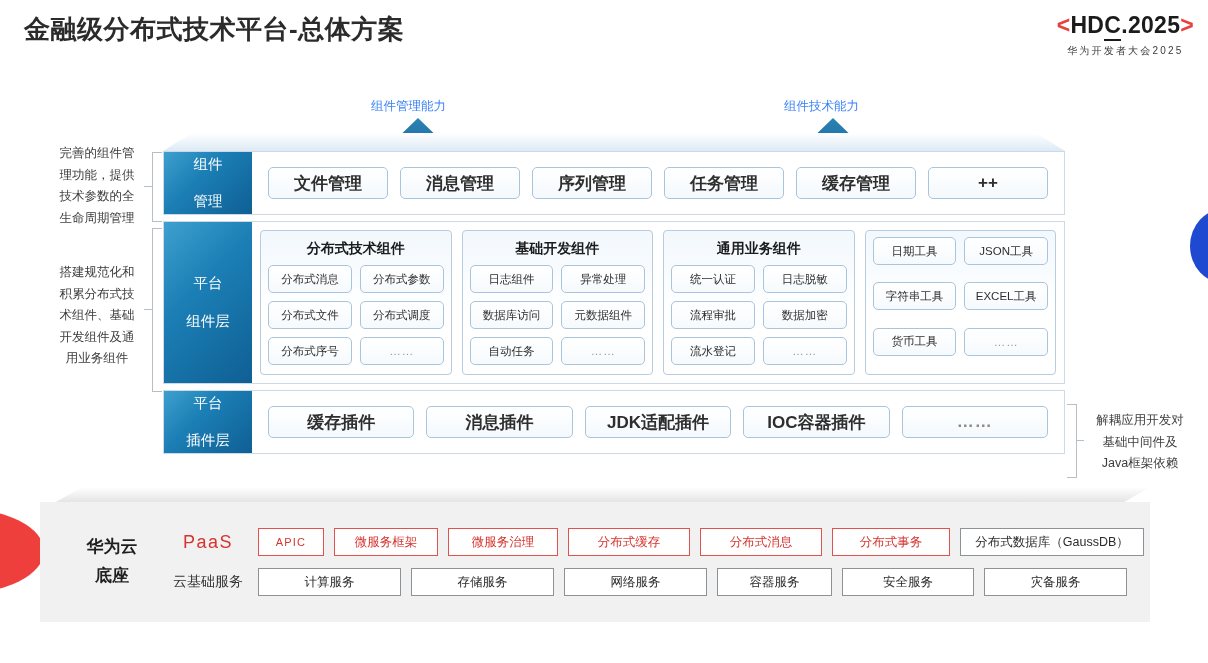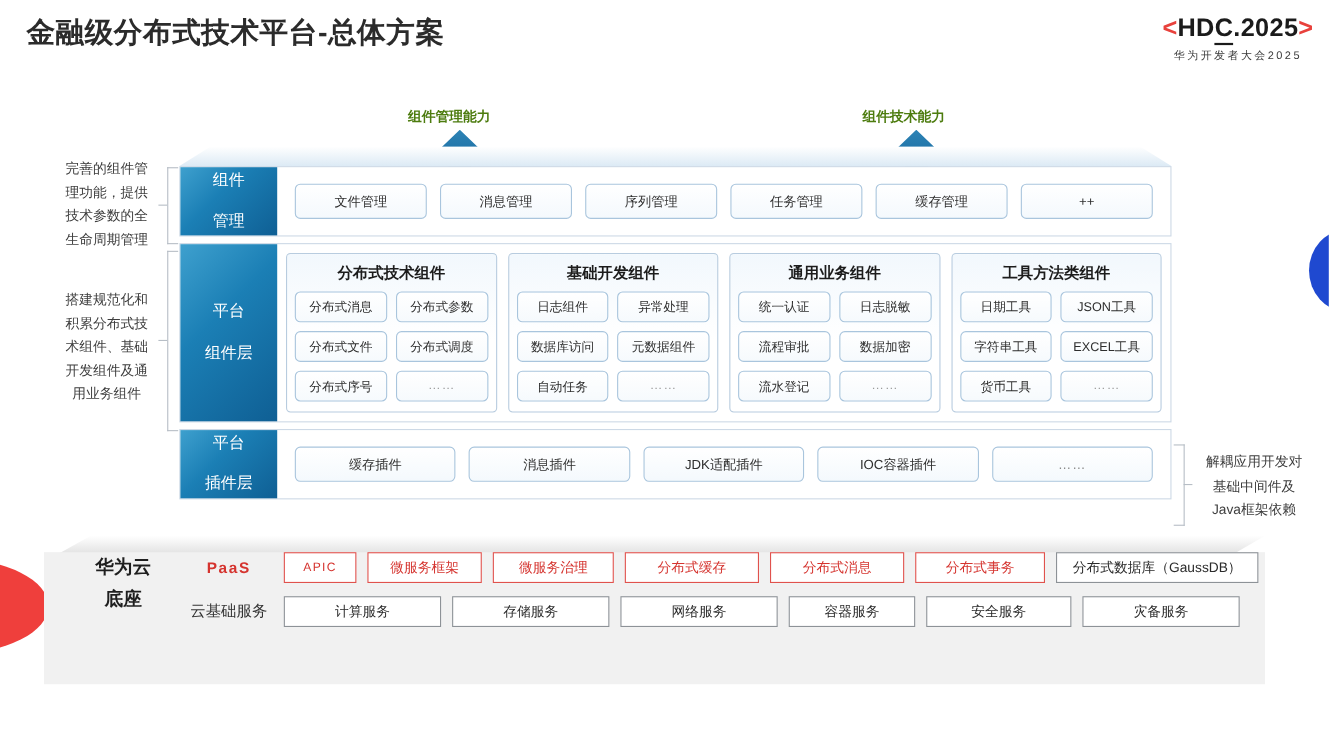--- a/index.html
+++ b/index.html
@@ -35,21 +35,21 @@
     border-radius:0 100% 100% 0 / 0 50% 50% 0;
   }
   .blue-lens{
     position:absolute;right:-16px;top:209px;width:34px;height:74px;
     background:#1f49d0;
     border-radius:100% 0 0 100% / 50% 0 0 50%;
   }
 
   
   .arrow-label{
-    position:absolute;font-size:12.5px;color:#4d7c0f;white-space:nowrap;font-weight:bold;
+    position:absolute;font-size:12.5px;color:#3b82f6;white-space:nowrap;
   }
   .arrow{
     position:absolute;width:44px;height:46px;
     background:linear-gradient(180deg,#2d83b5 0%,#1c6ea3 60%,#165f8f 100%);
     clip-path:polygon(50% 0%,100% 46%,74% 46%,74% 100%,26% 100%,26% 46%,0% 46%);
   }
 
   
   .stack{position:absolute;left:163px;top:133px;width:902px;}
   .cap{
@@ -72,21 +72,21 @@
     gap:16px;
   }
   .layer-body{flex:1 1 auto;display:flex;align-items:center;padding:0 10px;}
 
   
   .chip{
     flex:1 1 0;margin:0 6px;height:30px;
     border:1px solid #a9c5dd;border-radius:5px;
     background:linear-gradient(180deg,#ffffff 0%,#f4f9fd 100%);
     display:flex;align-items:center;justify-content:center;
-    font-size:12px;color:#2e2e2e;white-space:nowrap;
+    font-size:17px;color:#2e2e2e;white-space:nowrap;font-weight:bold;
   }
   .chip.dots{color:#8a8a8a;letter-spacing:1px;}
 
   
   .mid{min-height:158px;}
   .mid .layer-body{padding:8px 8px;gap:10px;align-items:stretch;}
   .group{
     flex:1 1 0;border:1px solid #b8ccdf;border-radius:4px;
     background:linear-gradient(180deg,#f2f8fd 0%,#ffffff 55%);
     display:flex;flex-direction:column;padding:6px 7px 7px;
@@ -125,32 +125,32 @@
     position:absolute;left:54px;top:487px;width:1096px;height:16px;
     background:linear-gradient(180deg,#ffffff 0%,#e3e3e3 100%);
     clip-path:polygon(2.6% 0%,100% 0%,97.5% 100%,0% 100%);
   }
   .base{
     position:absolute;left:40px;top:502px;width:1110px;height:120px;
     background:#f1f1f1;
   }
   .base-inner{
     position:absolute;left:0;top:0;right:0;bottom:0;
-    display:flex;padding:0 18px 0 26px;box-sizing:border-box;
+    display:flex;align-items:center;padding:0 18px 0 26px;box-sizing:border-box;
   }
   .base-title{
     flex:0 0 92px;text-align:center;font-size:17px;font-weight:bold;
     color:#1f1f1f;line-height:1.7;
   }
   .base-rows{flex:1 1 auto;display:flex;flex-direction:column;gap:12px;}
   .base-row{display:flex;align-items:center;gap:0;}
   .row-tag{
     flex:0 0 100px;text-align:center;white-space:nowrap;
   }
-  .row-tag.paas{font-size:14px;font-weight:bold;color:#d5342f;letter-spacing:1.5px;}
+  .row-tag.paas{font-size:18px;font-weight:normal;color:#d5342f;letter-spacing:1.5px;}
   .row-tag.cloud{font-size:14px;color:#333333;}
   .box-red{
     height:28px;border:1.5px solid #e0524d;background:#ffffff;
     display:flex;align-items:center;justify-content:center;
     font-size:12.5px;color:#d5342f;white-space:nowrap;
     margin-right:10px;box-sizing:border-box;
   }
   .box-gray{
     height:28px;border:1.5px solid #8d9297;background:#ffffff;
     display:flex;align-items:center;justify-content:center;
@@ -264,21 +264,20 @@
             <div class="cell">统一认证</div>
             <div class="cell">日志脱敏</div>
             <div class="cell">流程审批</div>
             <div class="cell">数据加密</div>
             <div class="cell">流水登记</div>
             <div class="cell dots">……</div>
           </div>
         </div>
 
         <div class="group">
-          <div class="group-title">工具方法类组件</div>
           <div class="group-grid">
             <div class="cell">日期工具</div>
             <div class="cell">JSON工具</div>
             <div class="cell">字符串工具</div>
             <div class="cell">EXCEL工具</div>
             <div class="cell">货币工具</div>
             <div class="cell dots">……</div>
           </div>
         </div>
 

